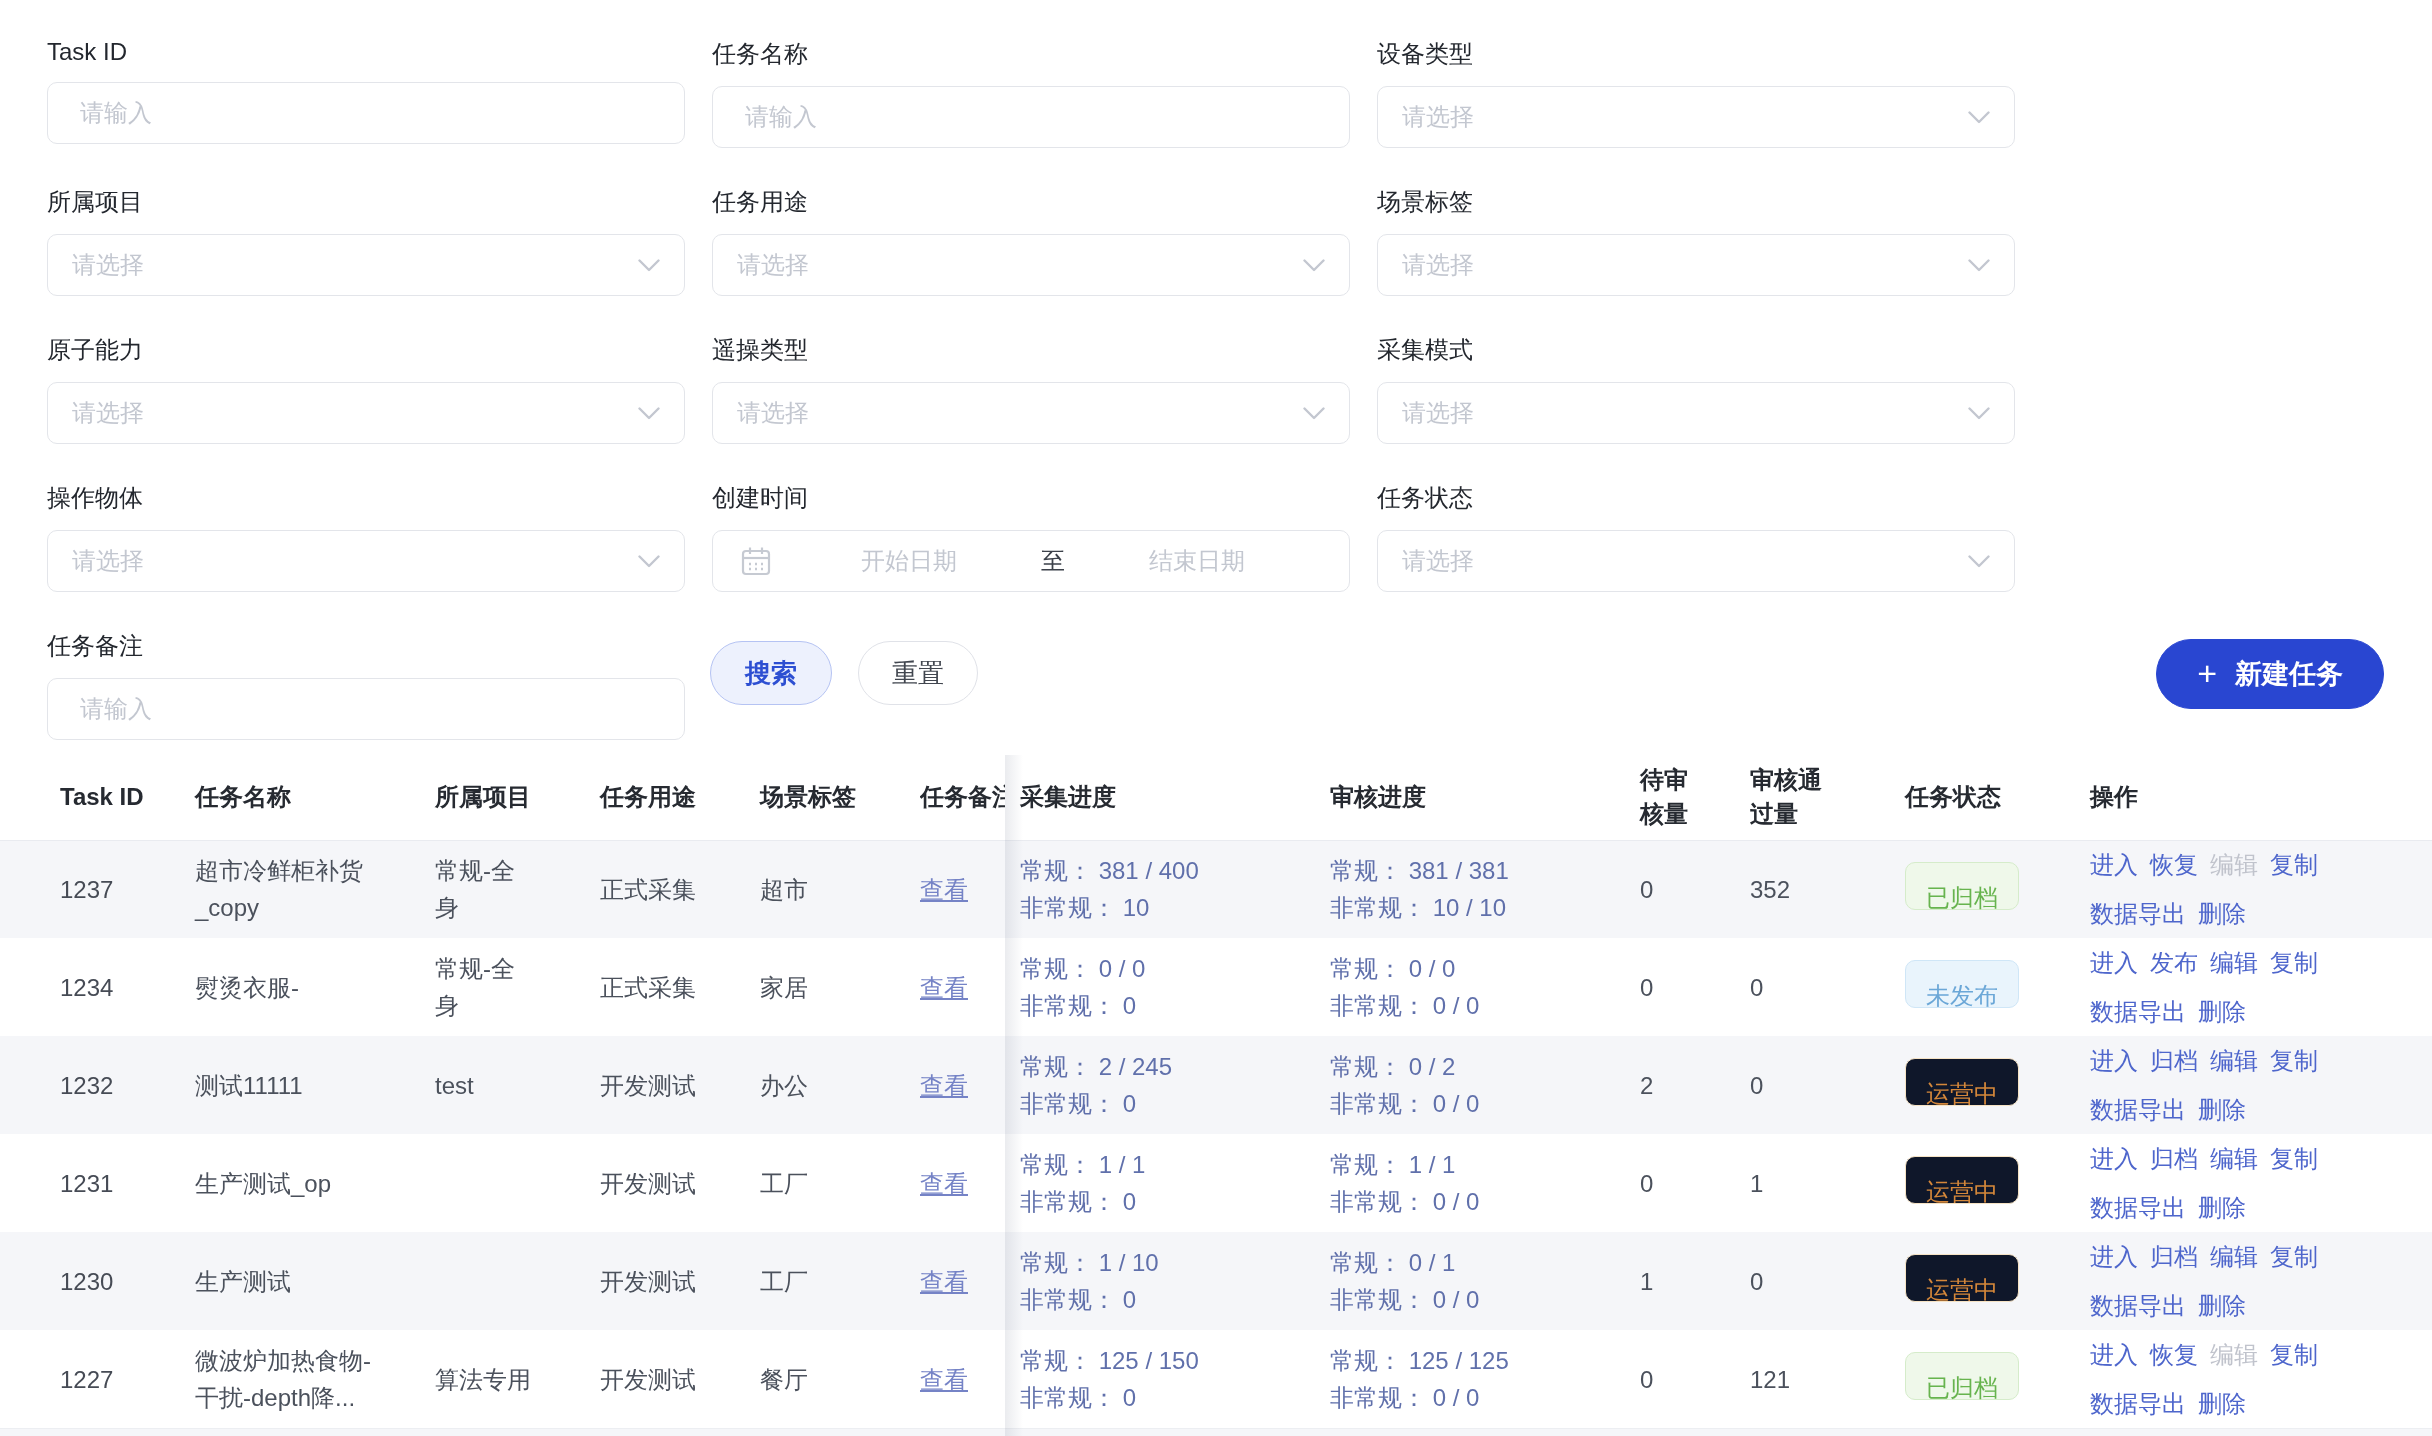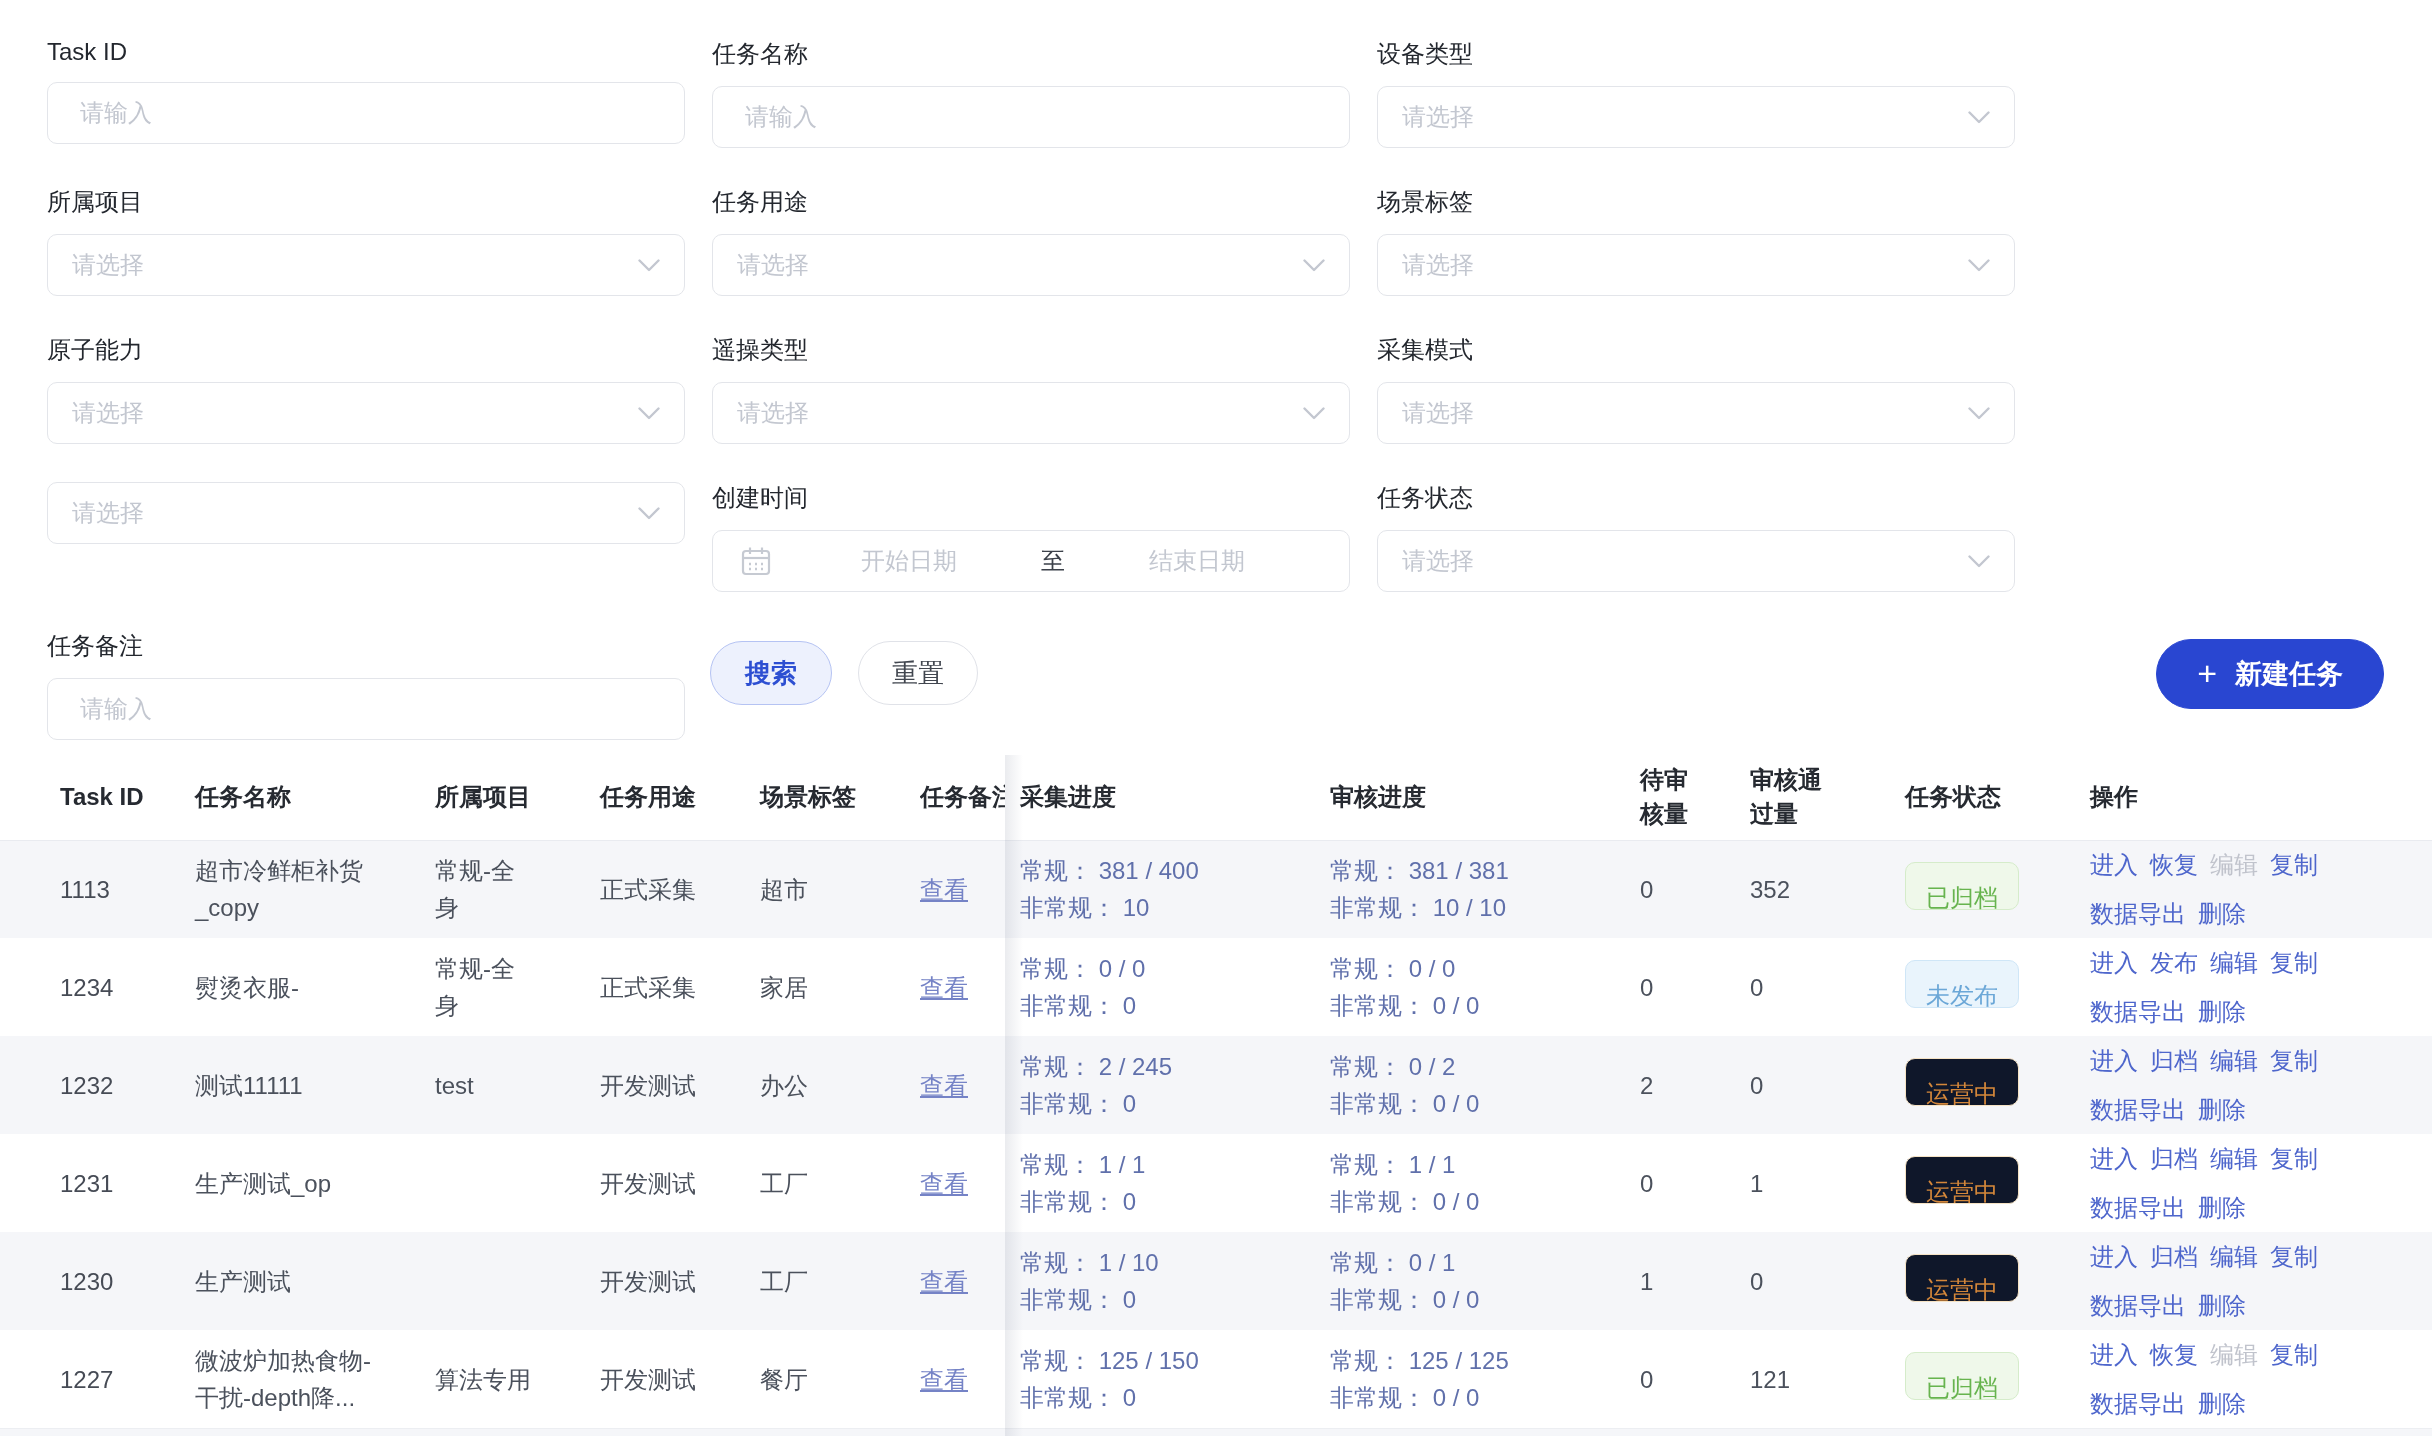--- a/index.html
+++ b/index.html
@@ -186,20 +186,21 @@
       <span class="chevron">
         <svg width="22" height="13" viewBox="0 0 22 13">
               <path d="M1.5 1.5 L11 11 L20.5 1.5" fill="none" stroke="#c3c7d0" stroke-width="2.4" stroke-linecap="round" stroke-linejoin="round"></path>
             </svg>
       </span>
     </div>
 
   </div>
 
   <div class="filter-field">
+    <div class="filter-label">操作物体</div>
 
     <div class="control control-select">
       <span class="ph">请选择</span>
       <span class="chevron">
         <svg width="22" height="13" viewBox="0 0 22 13">
               <path d="M1.5 1.5 L11 11 L20.5 1.5" fill="none" stroke="#c3c7d0" stroke-width="2.4" stroke-linecap="round" stroke-linejoin="round"></path>
             </svg>
       </span>
     </div>
 
@@ -290,21 +291,21 @@
           <th class="col-6">采集进度</th>
           <th class="col-7">审核进度</th>
           <th class="col-8">待审核量</th>
           <th class="col-9">审核通过量</th>
           <th class="col-10">任务状态</th>
           <th class="col-11">操作</th>
         </tr>
       </thead>
     <tbody id="body">
         <tr class="striped">
-          <td class="col-0">1113</td>
+          <td class="col-0">1237</td>
           <td class="col-1">
             <div class="name-inner">超市冷鲜柜补货_copy</div>
           </td>
           <td class="col-2">常规-全身</td>
           <td class="col-3">正式采集</td>
           <td class="col-4">超市</td>
           <td class="col-5"><a class="view-link">查看</a></td>
           <td class="col-6">
             <div class="progress-line">常规： 381 / 400</div>
             <div class="progress-line">非常规： 10</div>

